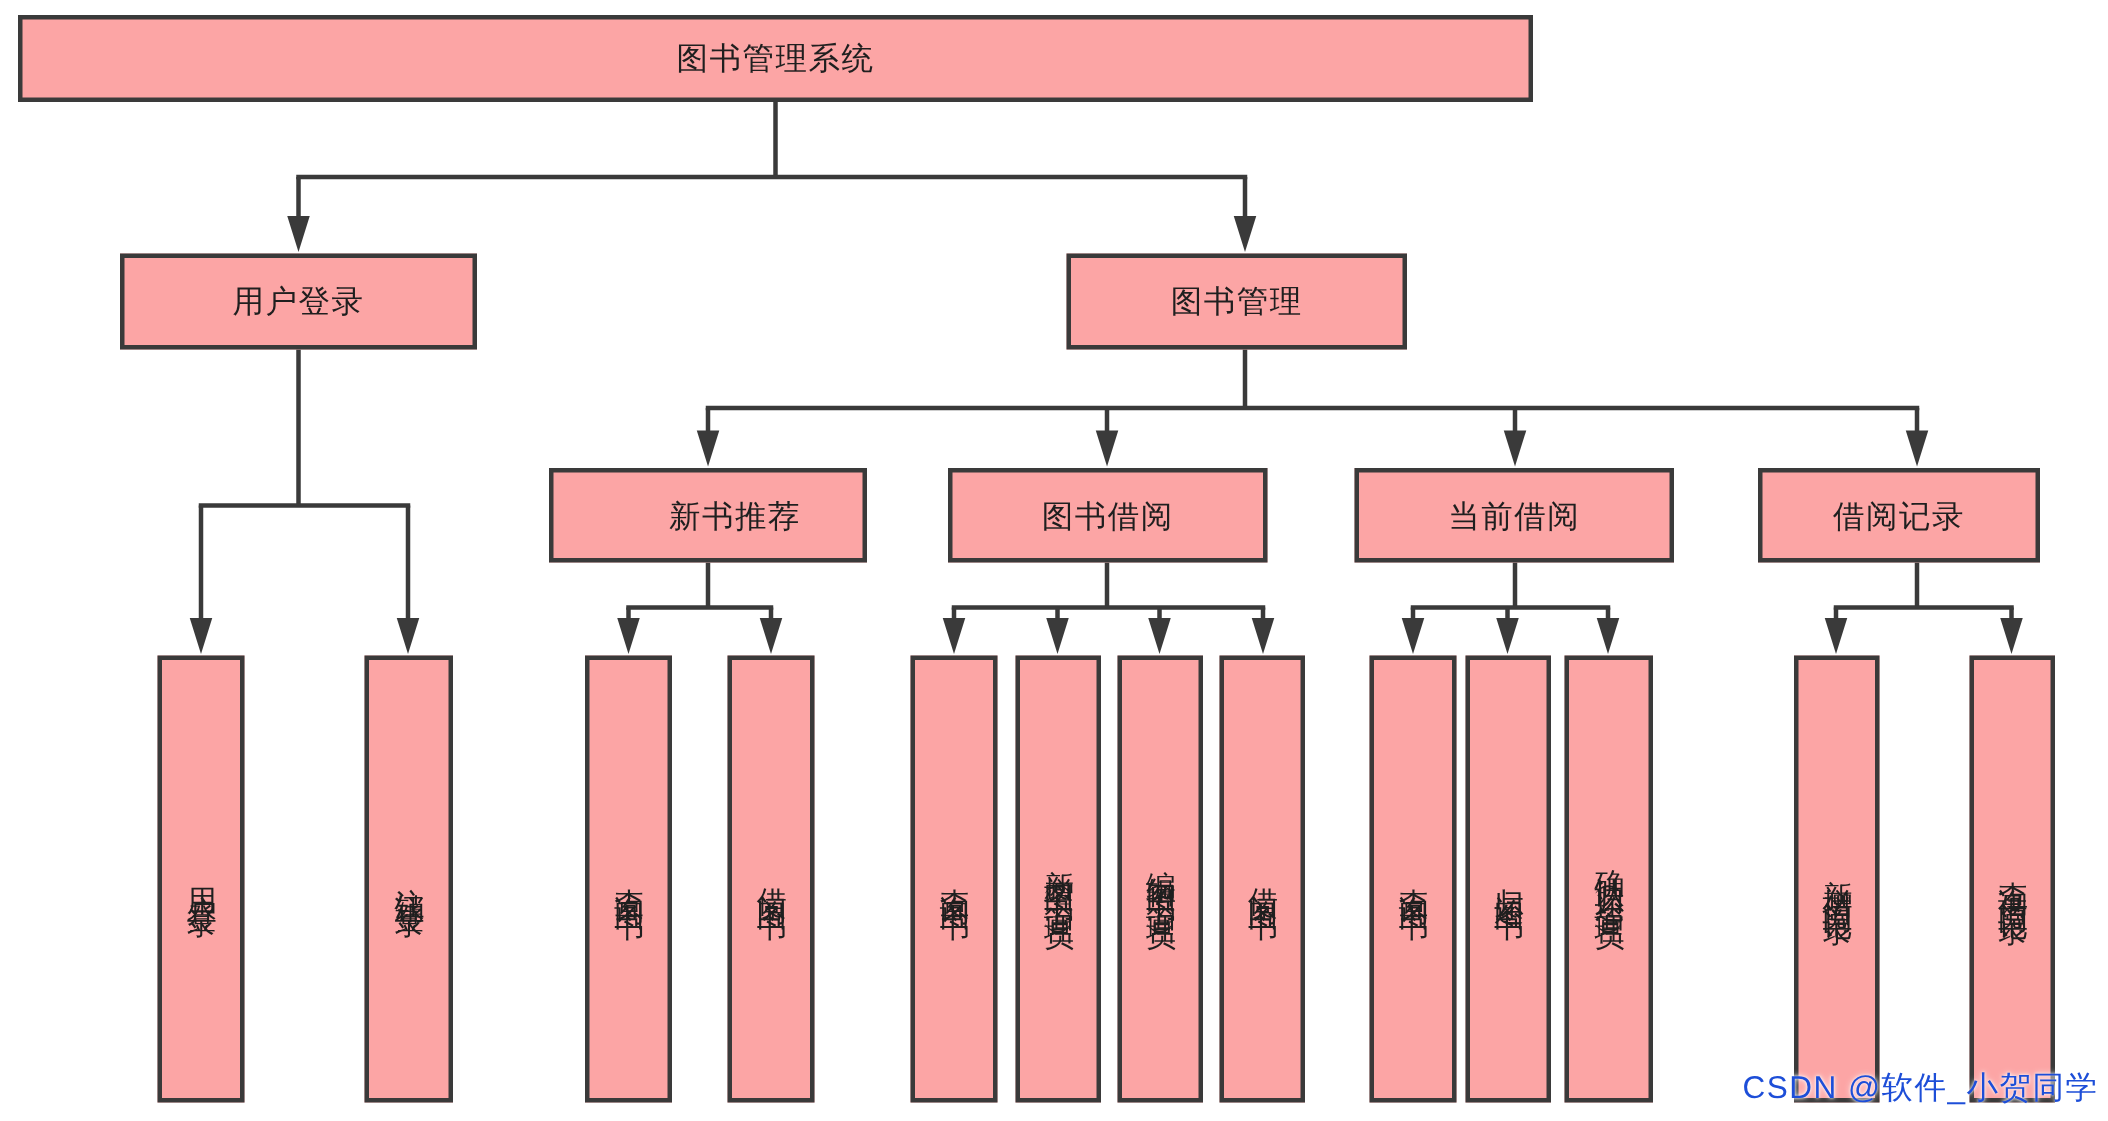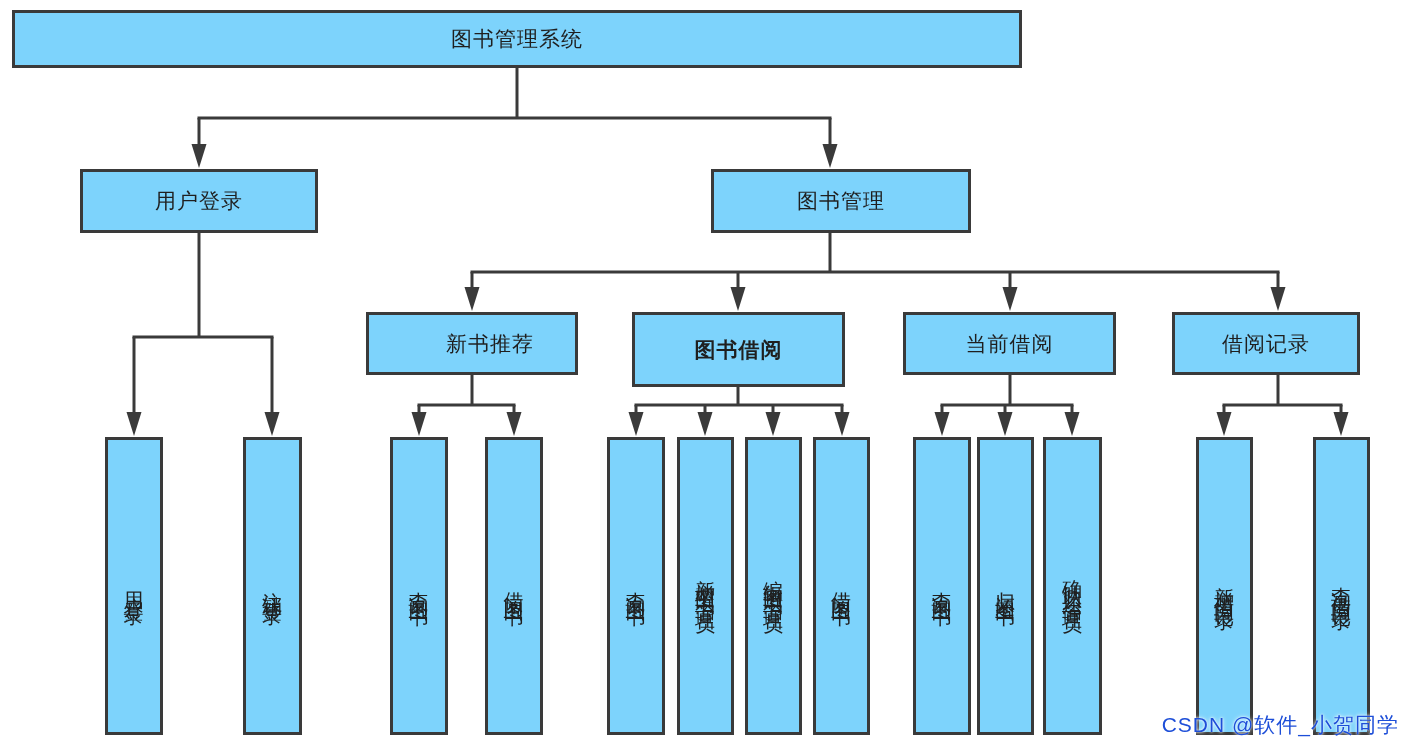--- a/index.html
+++ b/index.html
@@ -20,21 +20,21 @@
     left: 0;
     top: 0;
     width: 1405px;
     height: 747px;
     pointer-events: none;
   }
   .node {
     position: absolute;
     box-sizing: border-box;
     border: 3px solid #3a3a3a;
-    background: #7dd3fc;
+    background: #fca5a5;
     display: flex;
     align-items: center;
     justify-content: center;
     color: #1f1f1f;
     font-size: 21px;
     letter-spacing: 1px;
     z-index: 2;
   }
   .leaf {
     top: 437px;
@@ -116,24 +116,24 @@
       <polygon points="942,436 934.5,412 949.5,412" fill="#3a3a3a"></polygon>
       <polygon points="1005,436 997.5,412 1012.5,412" fill="#3a3a3a"></polygon>
       <polygon points="1072,436 1064.5,412 1079.5,412" fill="#3a3a3a"></polygon>
       <polygon points="1224,436 1216.5,412 1231.5,412" fill="#3a3a3a"></polygon>
       <polygon points="1341,436 1333.5,412 1348.5,412" fill="#3a3a3a"></polygon>
     </svg>
 
   <div class="node" style="left:12px; top:10px; width:1010px; height:58px;">图书管理系统</div>
 
   <div class="node" style="left:80px; top:169px; width:238px; height:64px;">用户登录</div>
-  <div class="node" style="left:711px; top:169px; width:260px; height:64px;">图书管理</div>
+  <div class="node" style="left:711px; top:169px; width:227px; height:64px;">图书管理</div>
 
   <div class="node" style="left:366px; top:312px; width:212px; height:63px;padding-left:36px;">新书推荐</div>
-  <div class="node" style="left:632px; top:312px; width:213px; height:75px;font-weight:bold;">图书借阅</div>
+  <div class="node" style="left:632px; top:312px; width:213px; height:63px;">图书借阅</div>
   <div class="node" style="left:903px; top:312px; width:213px; height:63px;">当前借阅</div>
   <div class="node" style="left:1172px; top:312px; width:188px; height:63px;">借阅记录</div>
 
   <div class="node leaf" style="left:105px; width:58px;">
     <span class="vtext">用户登录</span>
   </div>
   <div class="node leaf" style="left:243px; width:59px;">
     <span class="vtext">注销登录</span>
   </div>
 

